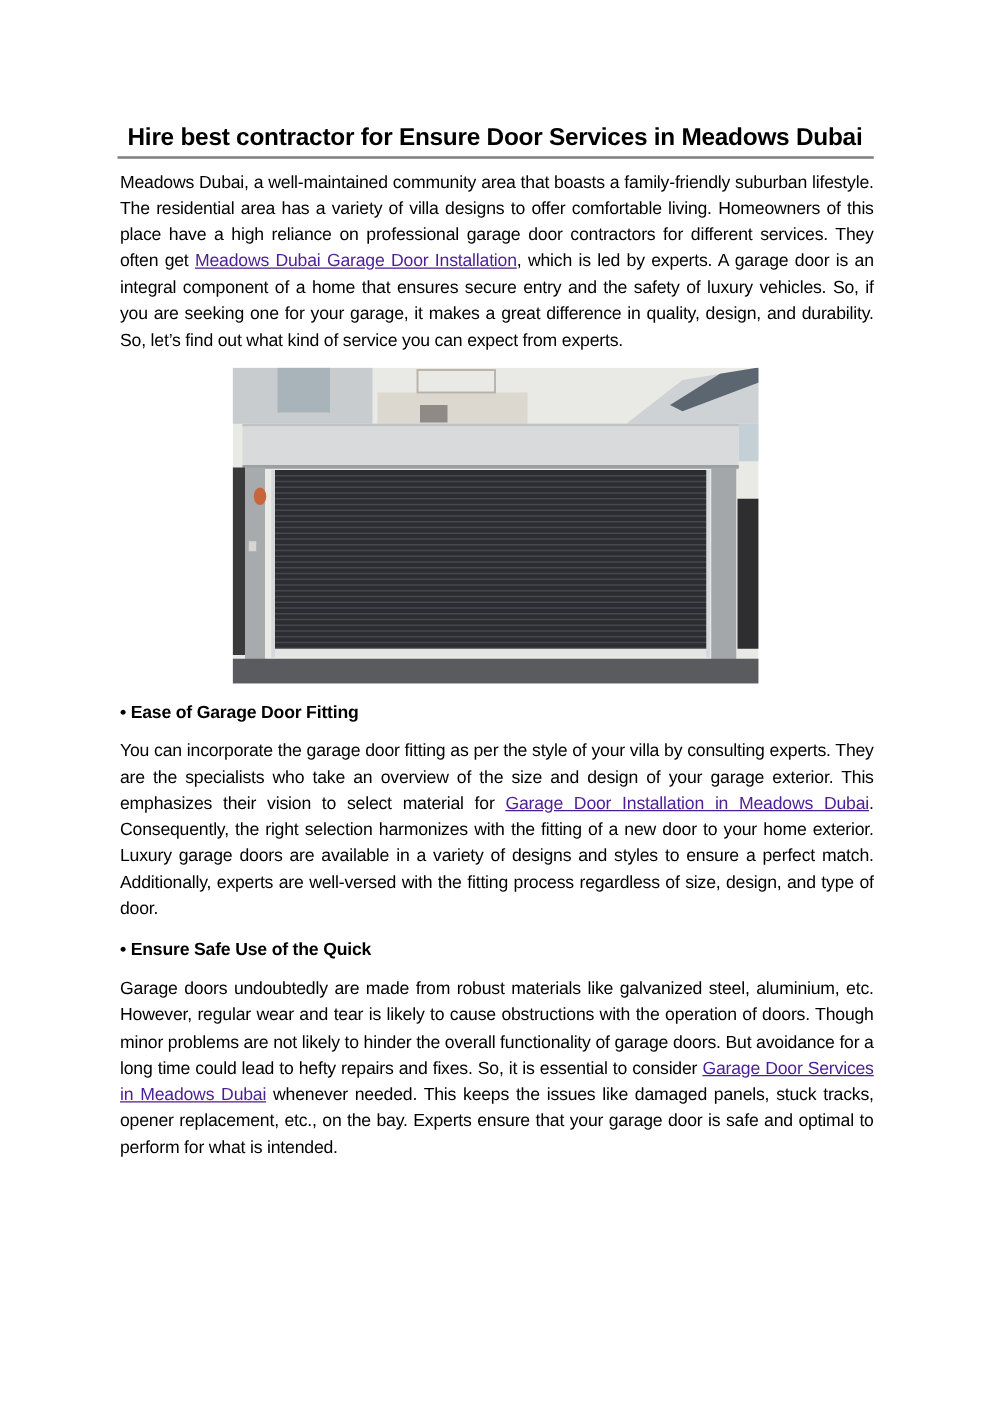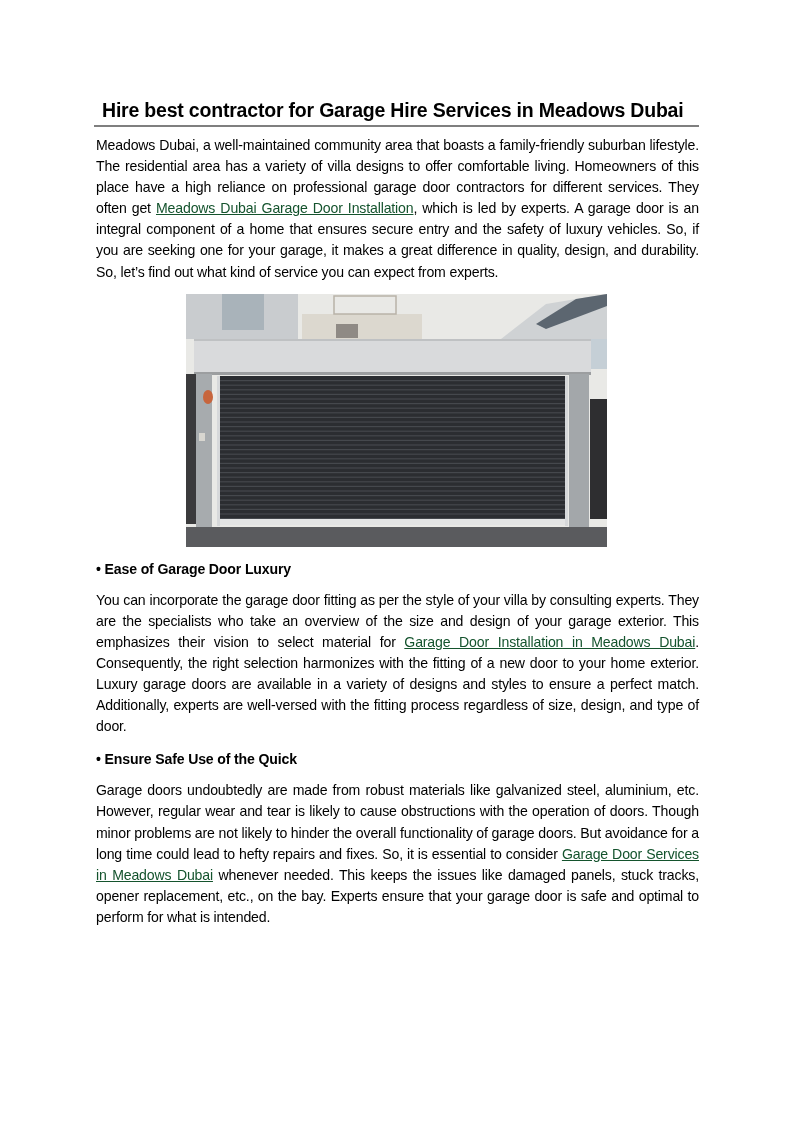--- a/index.html
+++ b/index.html
@@ -5,30 +5,30 @@
     html, body { margin: 0; padding: 0; background: #ffffff; }
     body { width: 794px; height: 1123px; position: relative; overflow: hidden;
       font-family: "Liberation Sans", sans-serif; color: #000; }
     .page { position: absolute; left: 96px; top: 96px; width: 603px; }
     h1 { margin: 0; font-size: 19.5px; font-weight: bold; line-height: 28px; padding-left: 6px;
       letter-spacing: -0.2px; }
     .rule { height: 2px; background: #7f7f7f; margin-top: 1px; margin-left: -2px; width: 605px; }
     p { margin: 0; font-size: 14.1px; line-height: 21.1px; text-align: justify; text-align-last: left;
       letter-spacing: -0.15px; }
     p.intro { margin-top: 8px; }
-    a.link { color: #14532d; text-decoration: underline; }
+    a.link { color: #4c1d95; text-decoration: underline; }
     .figure { margin: 11px 0 0 90px; width: 421px; height: 253px; position: relative; overflow: hidden; }
     .bullet { font-size: 14.1px; font-weight: bold; line-height: 21px; margin-top: 12px; letter-spacing: -0.15px; }
     .bullet + p { margin-top: 10px; }
   </style>
 </head>
 <body>
 
 <div class="page">
-  <h1>Hire best contractor for Garage Hire Services in Meadows Dubai</h1>
+  <h1>Hire best contractor for Ensure Door Services in Meadows Dubai</h1>
   <div class="rule"></div>
 
   <p class="intro"><span>Meadows Dubai, a well-maintained community area that boasts a family-friendly suburban lifestyle. The residential area has a variety of villa designs to offer comfortable living. Homeowners of this place have a high reliance on professional garage door contractors for different services. They often get </span><a class="link" href="#">Meadows Dubai Garage Door Installation</a><span>, which is led by experts. A garage door is an integral component of a home that ensures secure entry and the safety of luxury vehicles. So, if you are seeking one for your garage, it makes a great difference in quality, design, and durability. So, let’s find out what kind of service you can expect from experts.</span></p>
 
   <div class="figure">
     <svg width="421" height="253" viewBox="0 0 421 253">
       <rect x="0" y="0" width="421" height="253" fill="#e9e9e6"></rect>
 
       <rect x="0" y="0" width="112" height="45" fill="#c9cccf"></rect>
       <rect x="36" y="0" width="42" height="36" fill="#a9b3ba"></rect>
@@ -89,19 +89,19 @@
       <rect x="31" y="82" width="3" height="150" fill="#d6d8da"></rect>
       <rect x="379" y="82" width="3" height="150" fill="#d6d8da"></rect>
 
       <ellipse cx="22" cy="103" rx="5" ry="7" fill="#c7653d"></ellipse>
       <rect x="13" y="139" width="6" height="8" fill="#d8d6d0"></rect>
 
       <rect x="0" y="233" width="421" height="20" fill="#5a5b5e"></rect>
     </svg>
   </div>
 
-  <div class="bullet">• Ease of Garage Door Luxury</div>
+  <div class="bullet">• Ease of Garage Door Fitting</div>
   <p><span>You can incorporate the garage door fitting as per the style of your villa by consulting experts. They are the specialists who take an overview of the size and design of your garage exterior. This emphasizes their vision to select material for </span><a class="link" href="#">Garage Door Installation in Meadows Dubai</a><span>. Consequently, the right selection harmonizes with the fitting of a new door to your home exterior. Luxury garage doors are available in a variety of designs and styles to ensure a perfect match. Additionally, experts are well-versed with the fitting process regardless of size, design, and type of door.</span></p>
 
   <div class="bullet">• Ensure Safe Use of the Quick</div>
   <p><span>Garage doors undoubtedly are made from robust materials like galvanized steel, aluminium, etc. However, regular wear and tear is likely to cause obstructions with the operation of doors. Though minor problems are not likely to hinder the overall functionality of garage doors. But avoidance for a long time could lead to hefty repairs and fixes. So, it is essential to consider </span><a class="link" href="#">Garage Door Services in Meadows Dubai</a><span> whenever needed. This keeps the issues like damaged panels, stuck tracks, opener replacement, etc., on the bay. Experts ensure that your garage door is safe and optimal to perform for what is intended.</span></p>
 
 </div>
 
 </body></html>

